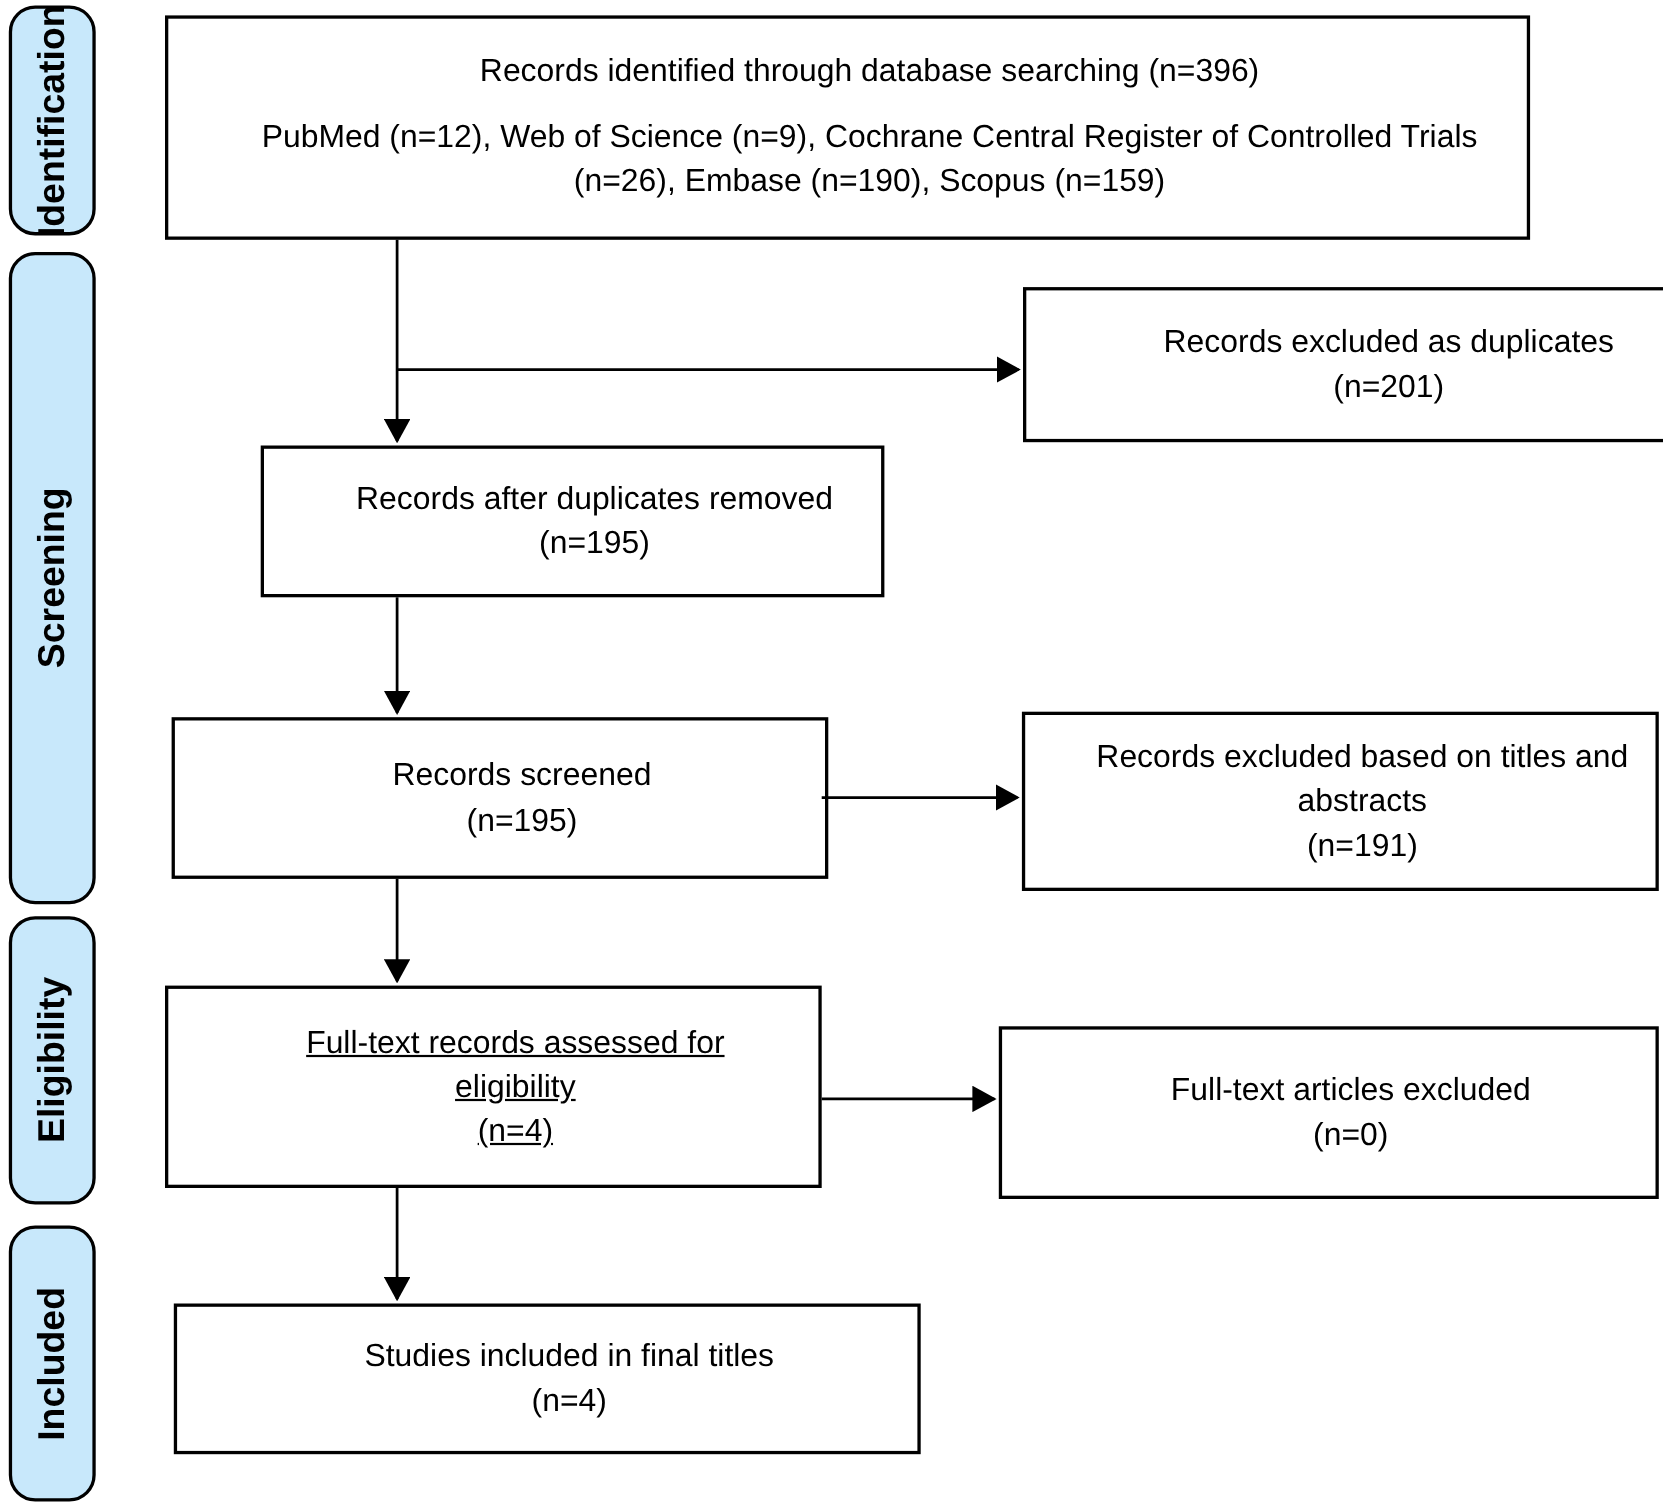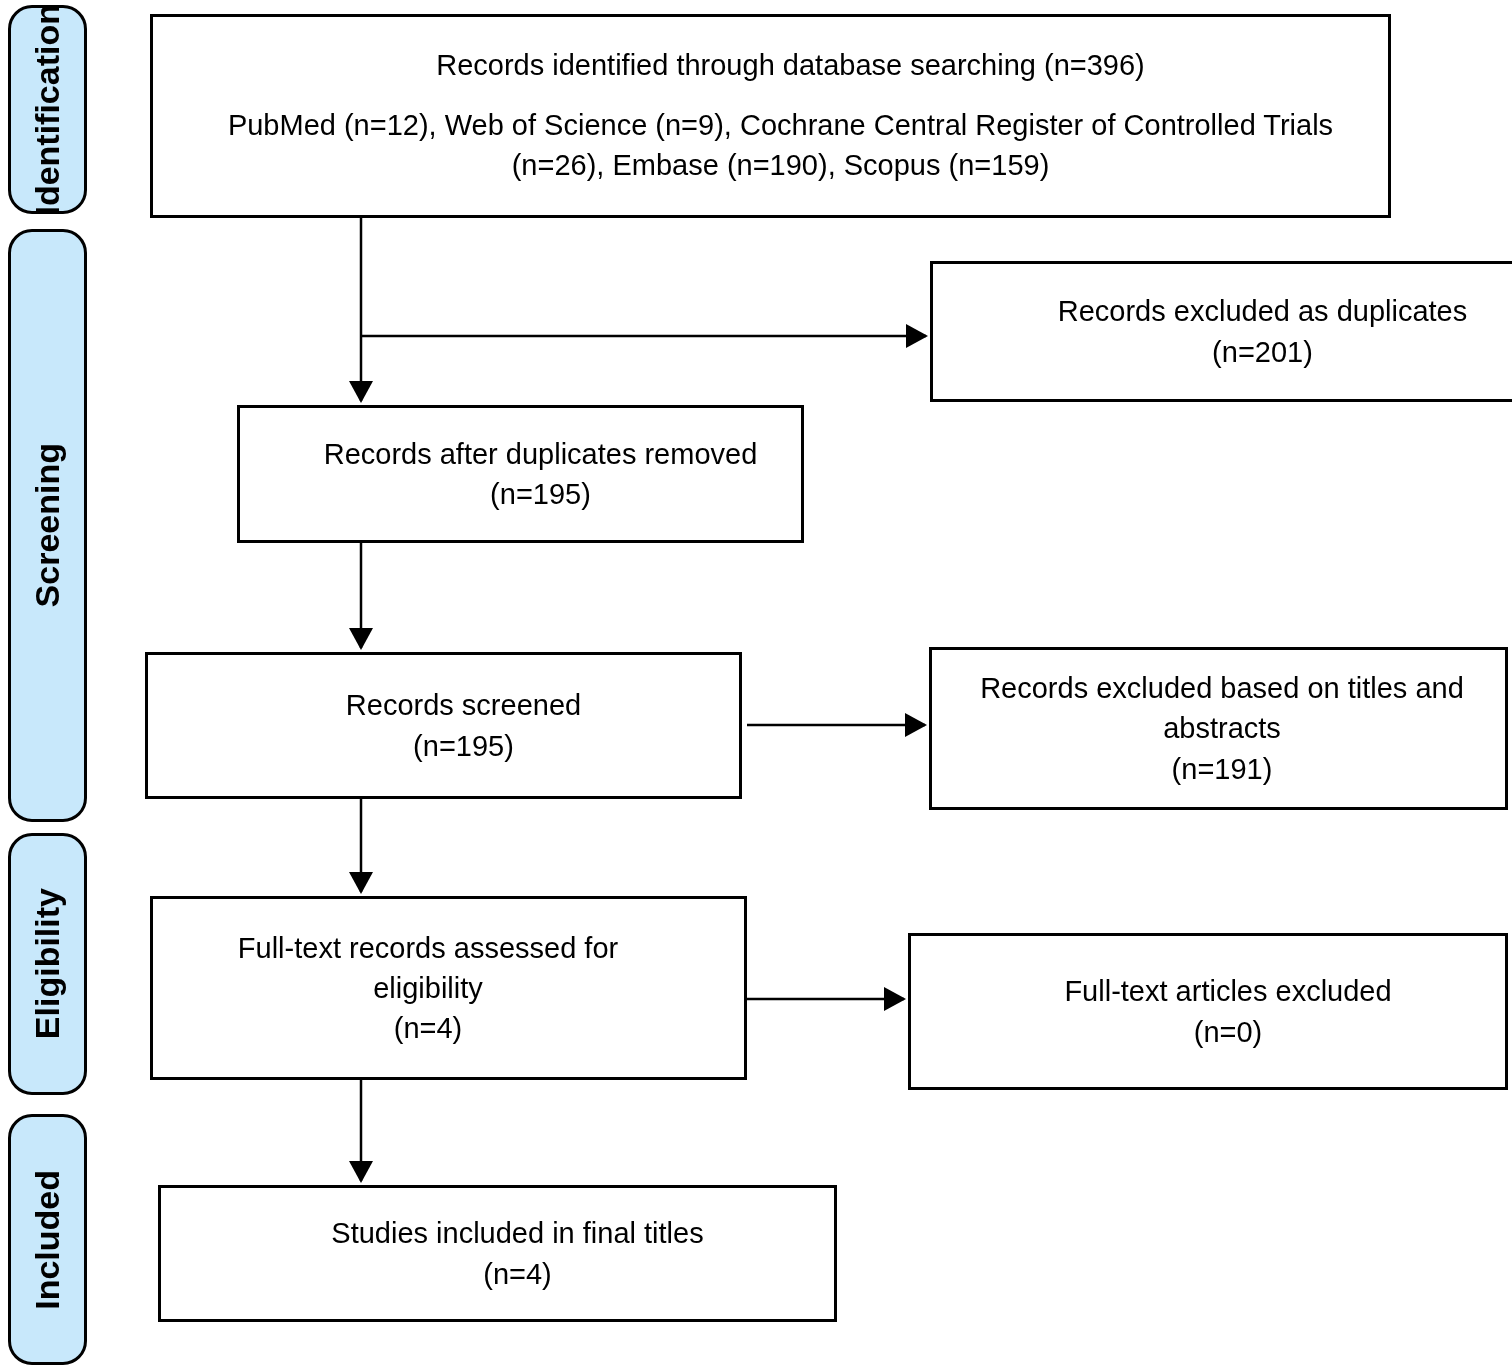--- a/index.html
+++ b/index.html
@@ -27,21 +27,21 @@
     font-size:34px;
     white-space:nowrap;
   }
   
   .node{
     position:absolute;
     background:#ffffff;
     border:3px solid #000;
     box-sizing:border-box;
     display:flex;flex-direction:column;
-    justify-content:center;
+    align-items:center;justify-content:center;
     text-align:center;
     font-size:29px;line-height:1.38;padding-left:40px;
   }
   .node .txt{display:block;}
   #box-identified{justify-content:flex-start;padding-top:28px;}
   #box-identified .sources{margin-top:20px;max-width:1175px;}
   #box-titles-excluded .txt{max-width:500px;}
   #box-fulltext-assessed .txt{max-width:470px;}
   svg.arrows{position:absolute;left:0;top:0;width:1512px;height:1371px;pointer-events:none;}
 </style>
@@ -71,31 +71,31 @@
   <div class="node" id="box-duplicates-excluded" style="left:930px;top:261px;width:625px;height:141px;">
     <span class="txt">Records excluded as duplicates</span>
     <span class="txt">(n=201)</span>
   </div>
 
   <div class="node" id="box-after-duplicates" style="left:237px;top:405px;width:567px;height:138px;">
     <span class="txt">Records after duplicates removed</span>
     <span class="txt">(n=195)</span>
   </div>
 
-  <div class="node" id="box-screened" style="left:145px;top:652px;width:597px;height:147px;">
+  <div class="node" id="box-screened" style="left:156px;top:652px;width:597px;height:147px;">
     <span class="txt">Records screened</span>
     <span class="txt">(n=195)</span>
   </div>
 
   <div class="node" id="box-titles-excluded" style="left:929px;top:630px;width:579px;height:163px;margin-top:17px;">
     <span class="txt">Records excluded based on titles and abstracts</span>
     <span class="txt">(n=191)</span>
   </div>
 
-  <div class="node" id="box-fulltext-assessed" style="left:150px;top:896px;width:597px;height:184px;">
+  <div class="node" id="box-fulltext-assessed" style="left:150px;top:896px;width:597px;height:184px;text-decoration:underline;">
     <span class="txt">Full-text records assessed for eligibility</span>
     <span class="txt">(n=4)</span>
   </div>
 
   <div class="node" id="box-fulltext-excluded" style="left:908px;top:933px;width:600px;height:157px;">
     <span class="txt">Full-text articles excluded</span>
     <span class="txt">(n=0)</span>
   </div>
 
   <div class="node" id="box-included-studies" style="left:158px;top:1185px;width:679px;height:137px;">

